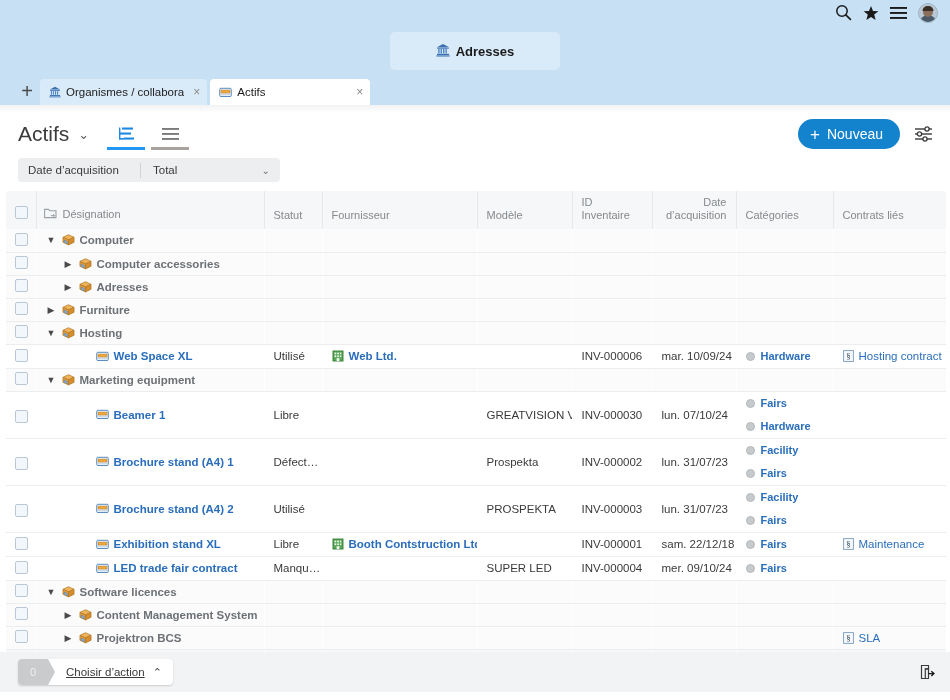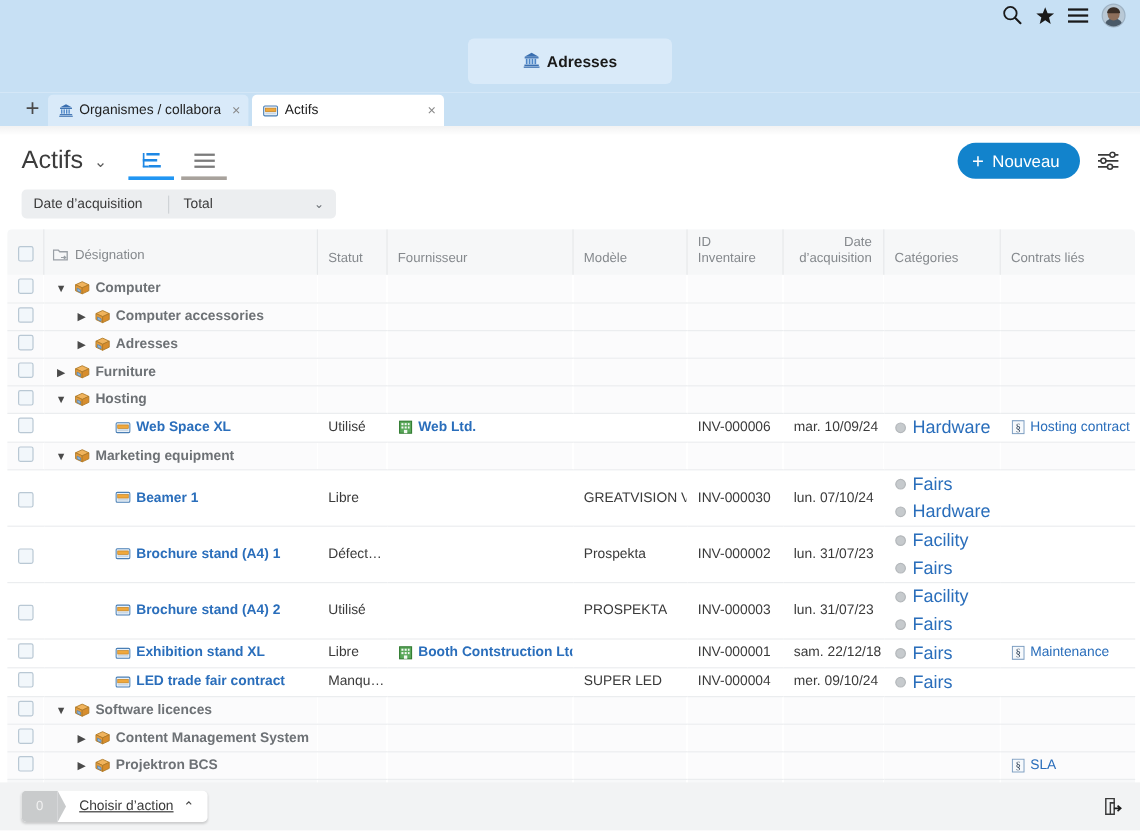--- a/index.html
+++ b/index.html
@@ -283,21 +283,21 @@
   .ico-bldg { width: 12px; height: 12px; flex: 0 0 12px; }
   .ico-para { width: 11px; height: 12px; flex: 0 0 11px; }
 
   .supplier, .contract { display: flex; align-items: center; gap: 5px; }
   .cat-line { display: flex; align-items: center; gap: 6px; height: 23px; }
   .cat-dot {
     width: 9px; height: 9px; border-radius: 50%;
     background: #c6cacd; border: 1px solid #b4b8bb;
     flex: 0 0 9px;
   }
-  .cat-link { color: #2a6ebb; cursor: pointer; font-size: 15px; }
+  .cat-link { color: #2a6ebb; cursor: pointer; font-size: 11px; font-weight: bold; }
   .contract-link { color: #2a6ebb; cursor: pointer; }
   .date-cell { text-align: right; color: #3a3a3a; }
   tr.lastrow td { height: 26px; background: #f7f8f9; }
 
   
   .bottombar {
     position: absolute;
     left: 0; right: 0; bottom: 0;
     height: 40px;
     background: #f2f3f4;

